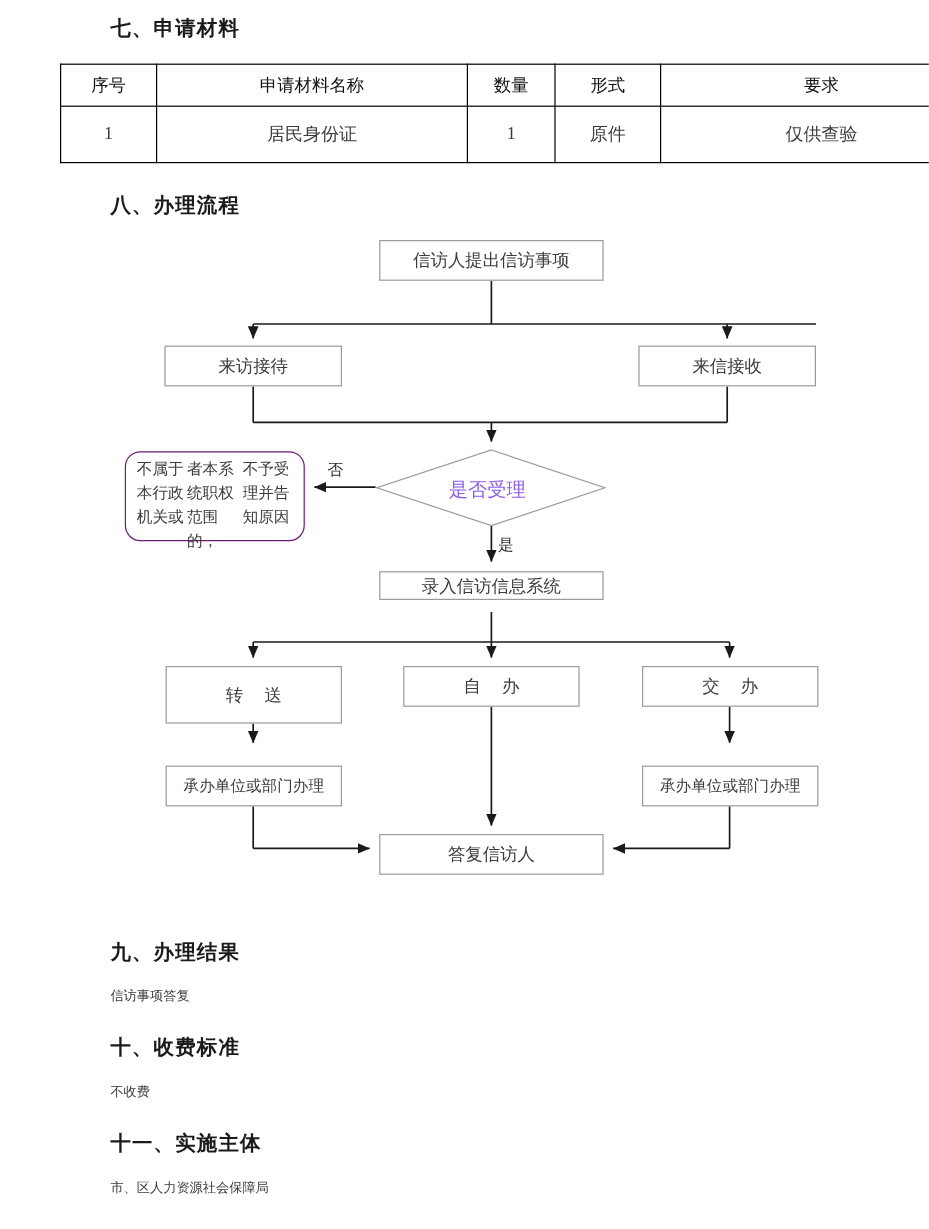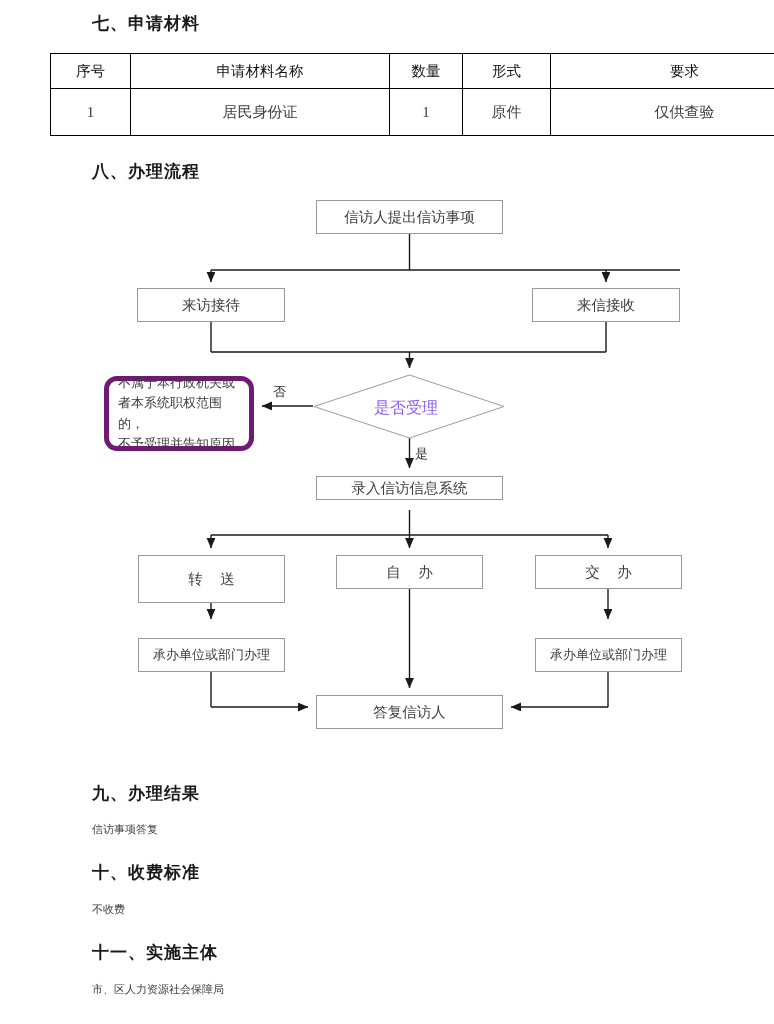--- a/index.html
+++ b/index.html
@@ -85,26 +85,26 @@
     justify-content: center;
     font-family: "Liberation Serif", "DejaVu Serif", serif;
     font-size: 14.5px;
     color: #3c3c3c;
     white-space: nowrap;
   }
   .fc-box.small { font-size: 13px; margin-top: 12px; }
   .fc-box.spaced { letter-spacing: 7px; text-indent: 7px; }
   .fc-round {
     position: absolute;
-    border: 5px solid #701a75;
+    border: 1px solid #701a75;
     border-radius: 13px;
     background: #ffffff;
     box-sizing: border-box;
     display: flex;
-    flex-direction: column;
+    flex-direction: row;
     align-items: flex-start;
     justify-content: center;
     padding: 4px 9px;
     font-family: "Liberation Serif", "DejaVu Serif", serif;
     font-size: 13px;
     line-height: 1.55;
     color: #3c3c3c;
   }
   .fc-diamond-label {
     position: absolute;

